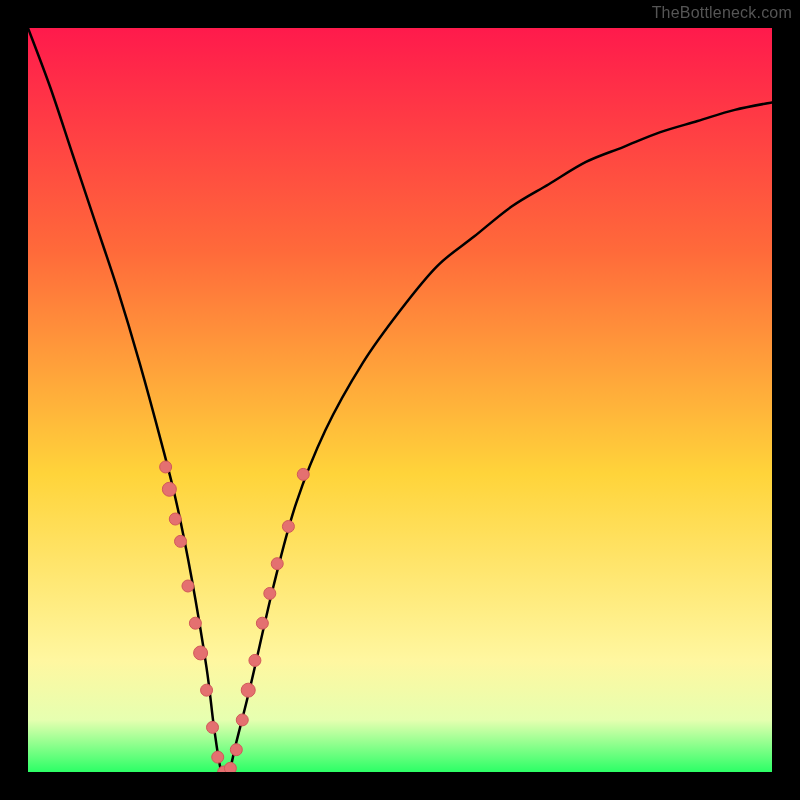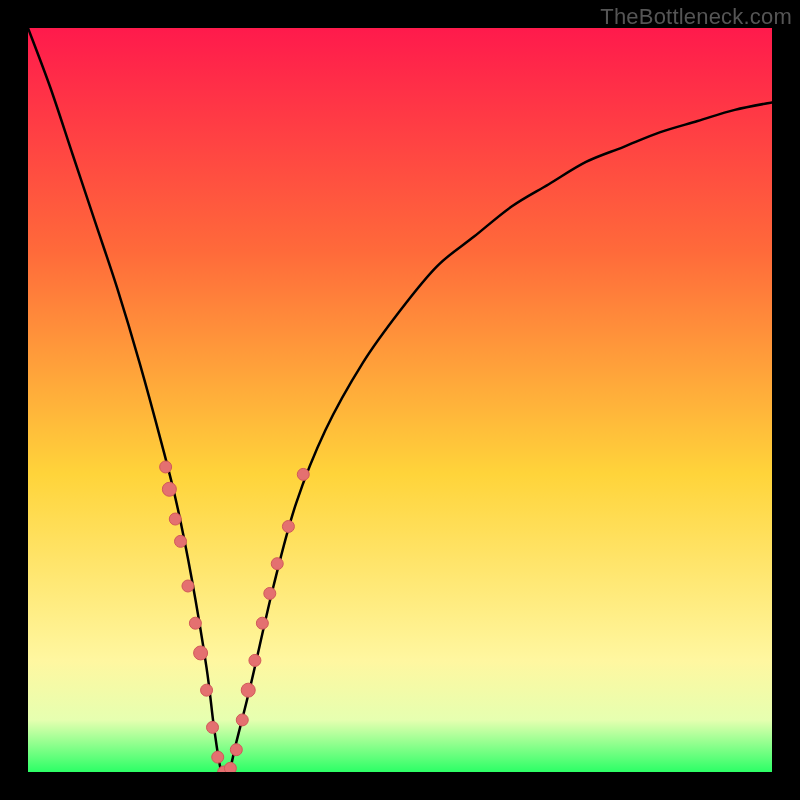--- a/index.html
+++ b/index.html
@@ -38,21 +38,21 @@
       #ffd43a 60%,
       #fff7a0 85%,
       #e6ffb0 93%,
       #2cff66 100%);
   }
   .watermark {
     position: absolute;
     top: 4px;
     right: 8px;
     color: #555;
-    font-size: 22px;
+    font-size: 16px;
     font-weight: 500;
     user-select: none;
     letter-spacing: 0.2px;
   }
   svg.overlay {
     position: absolute;
     top: 0; left: 0;
     width: 744px;
     height: 744px;
     overflow: visible;

